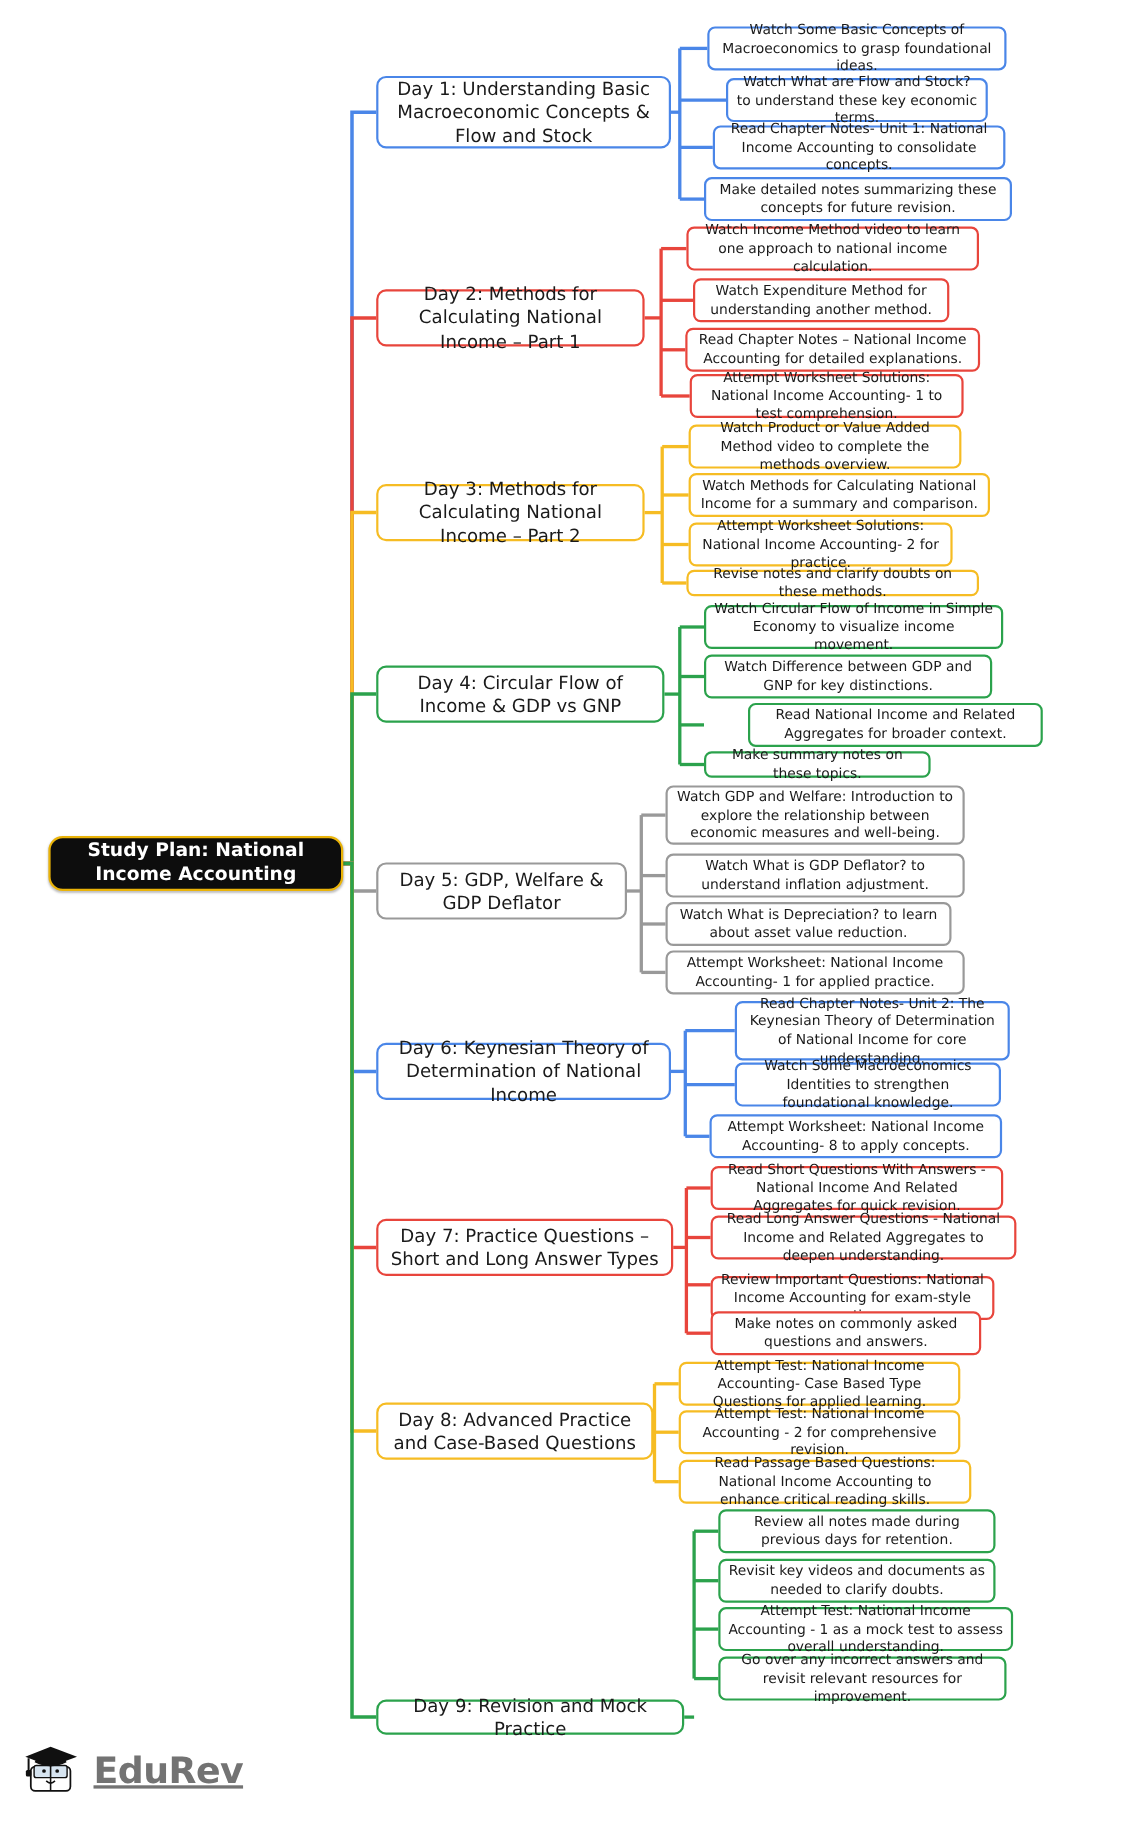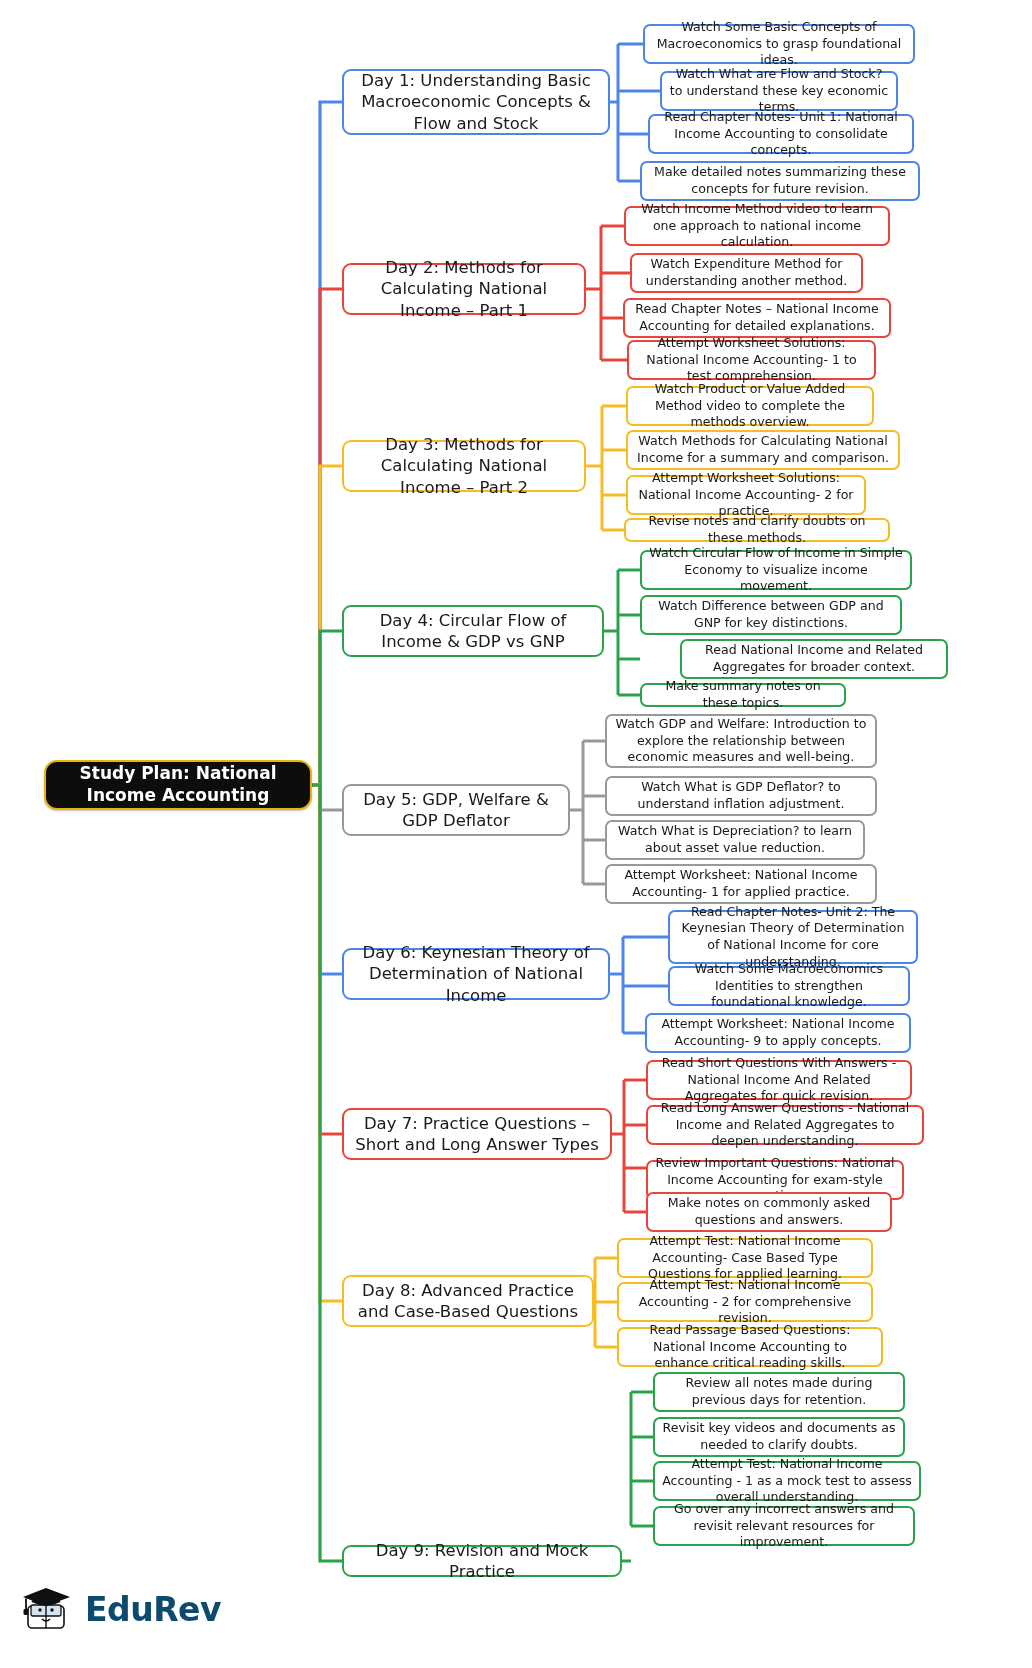--- a/index.html
+++ b/index.html
@@ -61,21 +61,22 @@
     left: 22px;
     top: 1584px;
     display: flex;
     align-items: center;
     gap: 9px;
   }
   #logo .logo-text {
     font-size: 33px;
     font-weight: bold;
     letter-spacing: -0.5px;
-    color: #0c4a6e;
+    color: #737373;
+    text-decoration: underline;
   }
 </style>
 </head>
 <body>
 
 <div id="canvas">
 
   <svg id="edges" viewBox="0 0 1032 1668">
       <path d="M312,785 H320 V102 H342" fill="none" stroke="#4a86e8" stroke-width="3.2" stroke-linecap="butt" stroke-linejoin="miter"></path>
       <path d="M312,785 H320 V289 H342" fill="none" stroke="#e8453c" stroke-width="3.2" stroke-linecap="butt" stroke-linejoin="miter"></path>
@@ -237,21 +238,21 @@
     <span>Attempt Worksheet: National Income Accounting- 1 for applied practice.</span>
   </div>
 
   <div class="node leaf-node" style="left:668px; top:910px; width:250px; height:54px; border-color:#4a86e8;">
     <span>Read Chapter Notes- Unit 2: The Keynesian Theory of Determination of National Income for core understanding.</span>
   </div>
   <div class="node leaf-node" style="left:668px; top:966px; width:242px; height:40px; border-color:#4a86e8;">
     <span>Watch Some Macroeconomics Identities to strengthen foundational knowledge.</span>
   </div>
   <div class="node leaf-node" style="left:645px; top:1013px; width:266px; height:40px; border-color:#4a86e8;">
-    <span>Attempt Worksheet: National Income Accounting- 9 to apply concepts.</span>
+    <span>Attempt Worksheet: National Income Accounting- 8 to apply concepts.</span>
   </div>
 
   <div class="node leaf-node" style="left:646px; top:1060px; width:266px; height:40px; border-color:#e8453c;">
     <span>Read Short Questions With Answers - National Income And Related Aggregates for quick revision.</span>
   </div>
   <div class="node leaf-node" style="left:646px; top:1105px; width:278px; height:40px; border-color:#e8453c;">
     <span>Read Long Answer Questions - National Income and Related Aggregates to deepen understanding.</span>
   </div>
   <div class="node leaf-node" style="left:646px; top:1148px; width:258px; height:40px; border-color:#e8453c;margin-top:12px;">
     <span>Review Important Questions: National Income Accounting for exam-style practice.</span>

